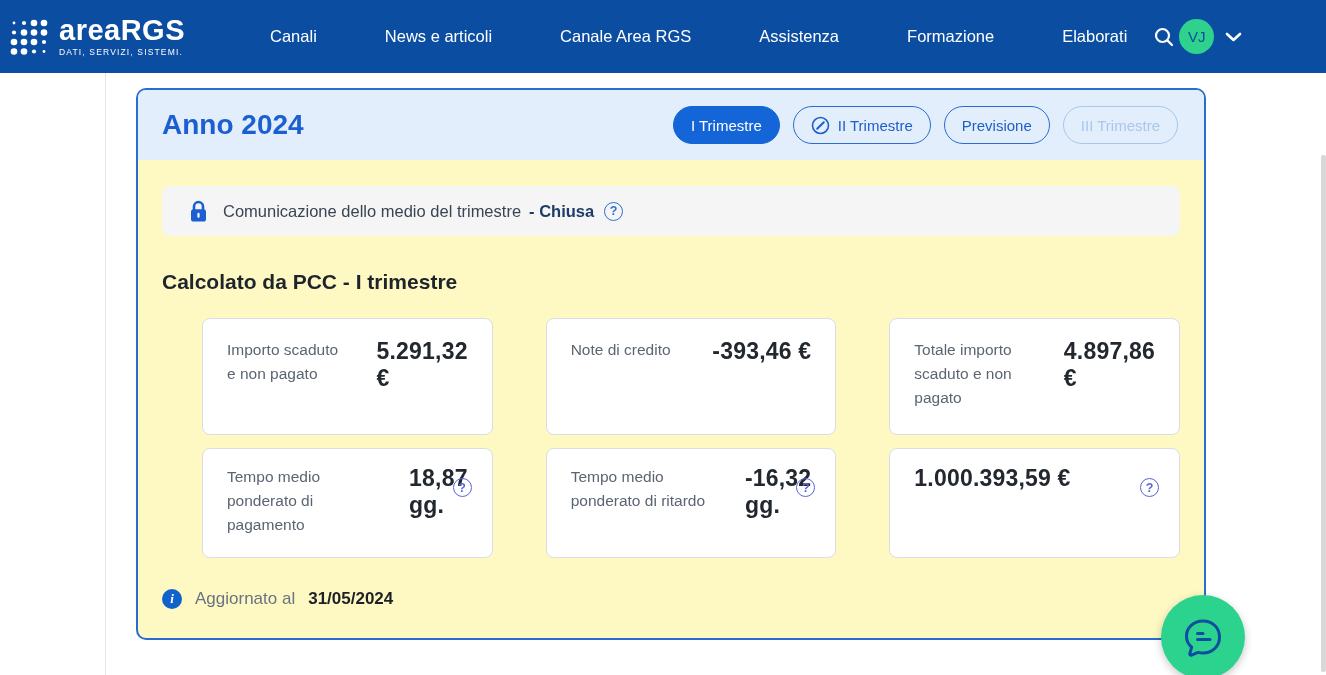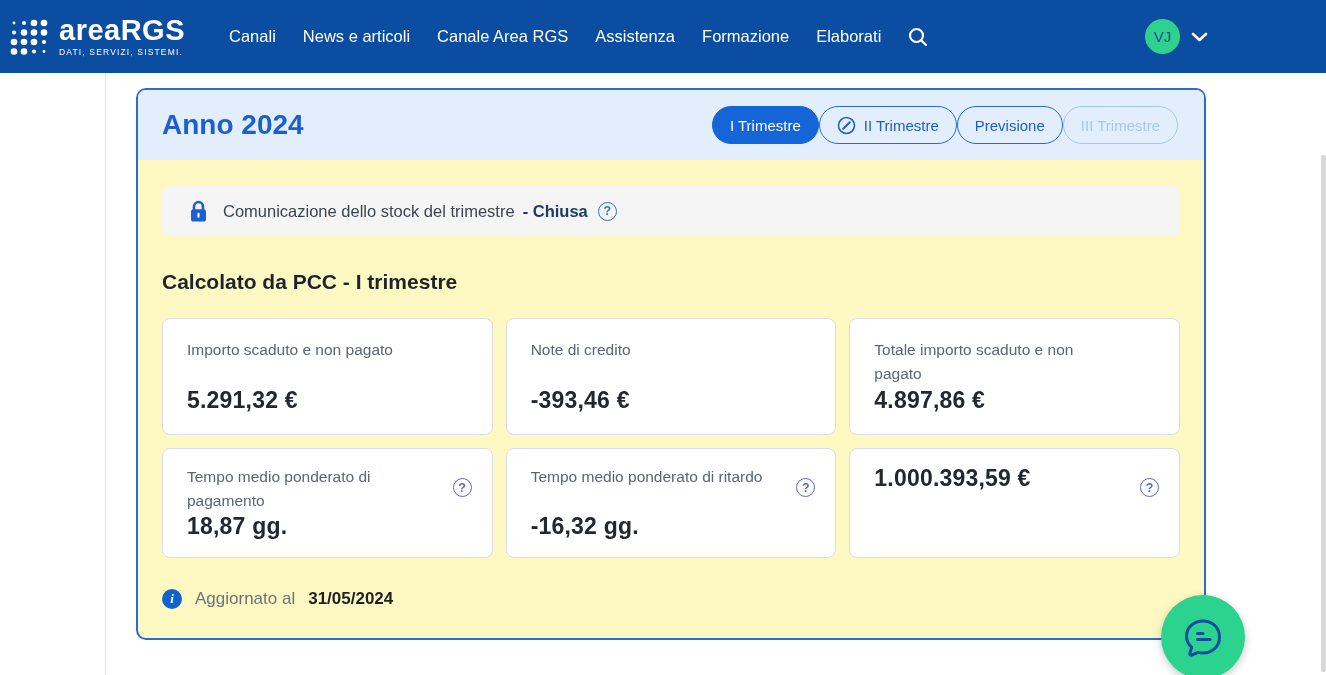--- a/index.html
+++ b/index.html
@@ -12,21 +12,21 @@
   
   .navbar {
     position:absolute; top:0; left:0; width:1326px; height:73px;
     background:#0B4DA1; display:flex; align-items:center; padding:0 0 0 8px;
   }
   .brand { display:flex; align-items:center; gap:9px; color:#fff; cursor:pointer; }
   .brand-text { display:flex; flex-direction:column; line-height:1; }
   .brand-name { font-size:29px; font-weight:700; letter-spacing:.5px; }
   .brand-tagline { font-size:8.5px; letter-spacing:1.15px; margin-top:3px; }
   .nav-links { display:flex; gap:27px; margin-left:44px; align-items:center; }
-  .nav-links a { color:#fff; font-size:16.5px; text-decoration:none; white-space:nowrap; }
+  .nav-links a { color:#fff; font-size:16.5px; text-decoration:none; white-space:nowrap;margin-left:41px; }
   .search-btn { background:none; border:none; margin-left:22px; cursor:pointer; padding:4px; display:flex; }
   .user-menu { margin-left:auto; margin-right:118px; display:flex; align-items:center; gap:11px; cursor:pointer; }
   .avatar {
     width:35px; height:35px; border-radius:50%; background:#2ED28C;
     color:#0B4DA1; font-size:15px; font-weight:500;
     display:flex; align-items:center; justify-content:center;
   }
 
   
   .v-divider { position:absolute; left:105px; top:73px; bottom:0; width:1px; background:#e4e4e4; }
@@ -35,21 +35,21 @@
   
   .panel {
     position:absolute; left:136px; top:88px; width:1070px; height:552px;
     background:#fef9c3; border:2px solid #2A6CD0; border-radius:10px;
   }
   .panel-header {
     height:70px; background:#E2EEFB; border-radius:8px 8px 0 0;
     display:flex; align-items:center; justify-content:space-between; padding:0 26px 0 24px;
   }
   .panel-title { margin:0; font-size:28px; font-weight:700; color:#1B5FD2; }
-  .tabs { display:flex; }
+  .tabs { display:flex; gap:13px; }
   .tab {
     height:38px; border-radius:20px; padding:0 17px; font-size:15px; font-weight:500;
     display:flex; align-items:center; gap:8px; background:transparent;
     border:1.5px solid #2A6CD0; color:#1D5FC8; cursor:pointer;
     font-family:"Liberation Sans", sans-serif; white-space:nowrap;
   }
   .tab.active { background:#1465D8; border-color:#1465D8; color:#fff; }
   .tab.disabled { border-color:#A9C6EC; color:#A9C6EC; cursor:default; }
 
   .panel-body { padding:26px 24px 0; }
@@ -67,22 +67,23 @@
     justify-content:center; flex:none; cursor:pointer; background:none; padding:0;
     font-family:"Liberation Sans", sans-serif;
   }
   .bar-help { color:#2D6FD2; margin-left:-4px; }
 
   .section-title { margin:34px 0 0; font-size:21px; font-weight:700; color:#1E242B; }
 
   .stats-grid { display:grid; grid-template-columns:repeat(3,1fr); gap:13px; margin-top:24px; }
   .stat-card {
     position:relative; height:117px; border:1px solid #D9DEE4; border-radius:8px;
-    padding:19px 24px 20px; display:flex; flex-direction:column; justify-content:space-between;
+    padding:19px 24px 20px; display:flex; justify-content:space-between;
     background:#fff;
+    margin-left:40px;
   }
   .stat-card:nth-child(n+4) { height:110px; padding-top:16px; padding-bottom:17px; }
   .stat-label { font-size:15.5px; color:#5B6571; line-height:1.55; padding-right:36px; }
   .stat-value { font-size:23px; font-weight:700; color:#23282E; letter-spacing:.2px; }
   .card-help { position:absolute; top:29px; right:20px; color:#5A66D4; }
 
   .footer-row { display:flex; align-items:center; gap:13px; margin-top:31px; }
   .info-badge {
     width:20px; height:20px; border-radius:50%; background:#1262CC; color:#fff;
     font-family:"Liberation Serif", serif; font-weight:700; font-size:13px; font-style:italic;
@@ -190,21 +191,21 @@
   <div class="panel-body">
 
     <div class="status-bar">
       <span style="display:flex;">
         <svg width="21" height="24" viewBox="0 0 21 24">
           <path d="M6 11 V7.5 a4.5 4.5 0 0 1 9 0 V11" fill="none" stroke="#1B5FD0" stroke-width="2.6"></path>
           <rect x="3" y="10.2" width="15" height="12.3" rx="2.6" fill="#1B5FD0"></rect>
           <rect x="9.4" y="13.8" width="2.2" height="5" rx="1.1" fill="#ffffff"></rect>
         </svg>
       </span>
-      <span class="status-text">Comunicazione dello stock del trimestre</span>
+      <span class="status-text">Comunicazione dello medio del trimestre</span>
       <span class="status-state">- Chiusa</span>
       <button class="qmark bar-help">?</button>
     </div>
 
     <h2 class="section-title">Calcolato da PCC - I trimestre</h2>
 
     <div class="stats-grid">
 
       <div class="stat-card">
         <div class="stat-label">Importo scaduto e non pagato</div>

